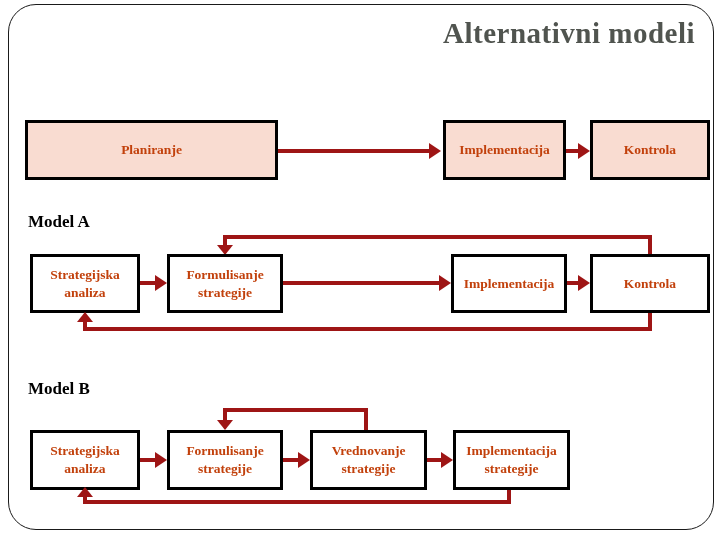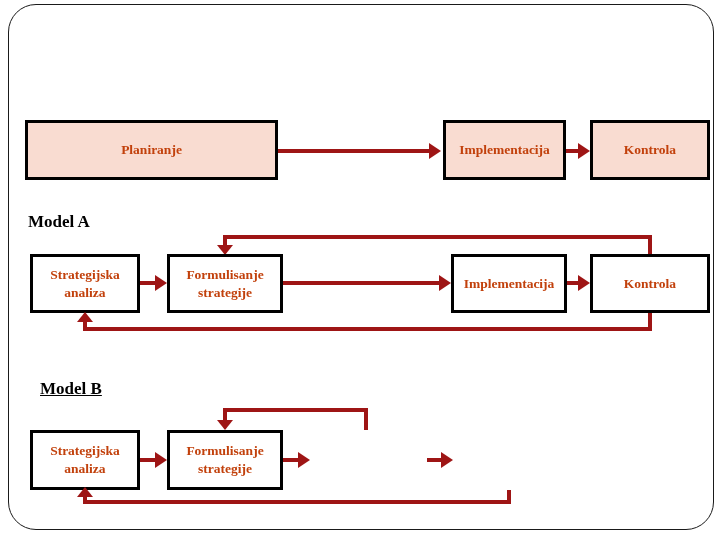--- a/index.html
+++ b/index.html
@@ -37,20 +37,21 @@
     border-left:8px solid transparent;border-right:8px solid transparent;
     border-bottom:10px solid var(--red,#9e1515);}
 </style>
 </head>
 <body>
 
 <div id="slide">
   <div id="frame"></div>
 
   <div class="title">
+    <div>Alternativni modeli</div>
   </div>
 
   <div class="box pink" style="left:25px;top:120px;width:253px;height:60px;">Planiranje</div>
   <div class="box pink" style="left:443px;top:120px;width:123px;height:60px;">Implementacija</div>
   <div class="box pink" style="left:590px;top:120px;width:120px;height:60px;">Kontrola</div>
 
   <div class="hline" style="left:278px;top:149px;width:152px;"></div>
   <div class="tri-right" style="left:429px;top:143px;"></div>
   <div class="hline" style="left:566px;top:149px;width:14px;"></div>
   <div class="tri-right" style="left:578px;top:143px;"></div>
@@ -72,29 +73,31 @@
   <div class="hline" style="left:283px;top:281px;width:157px;"></div>
   <div class="tri-right" style="left:439px;top:275px;"></div>
   <div class="hline" style="left:567px;top:281px;width:12px;"></div>
   <div class="tri-right" style="left:578px;top:275px;"></div>
 
   <div class="hline" style="left:83px;top:327px;width:569px;"></div>
   <div class="vline" style="left:648px;top:313px;height:18px;"></div>
   <div class="vline" style="left:83px;top:320px;height:11px;"></div>
   <div class="tri-up" style="left:77px;top:312px;"></div>
 
-  <div class="model-label" style="left:40px;top:379px;text-decoration:underline;">Model B</div>
+  <div class="model-label" style="left:28px;top:379px;">Model B</div>
 
   <div class="hline" style="left:223px;top:408px;width:145px;"></div>
   <div class="vline" style="left:364px;top:408px;height:22px;"></div>
   <div class="vline" style="left:223px;top:408px;height:13px;"></div>
   <div class="tri-down" style="left:217px;top:420px;"></div>
 
   <div class="box" style="left:30px;top:430px;width:110px;height:60px;">Strategijska analiza</div>
   <div class="box" style="left:167px;top:430px;width:116px;height:60px;">Formulisanje strategije</div>
+  <div class="box" style="left:310px;top:430px;width:117px;height:60px;">Vrednovanje strategije</div>
+  <div class="box" style="left:453px;top:430px;width:117px;height:60px;">Implementacija strategije</div>
 
   <div class="hline" style="left:140px;top:458px;width:16px;"></div>
   <div class="tri-right" style="left:155px;top:452px;"></div>
   <div class="hline" style="left:283px;top:458px;width:16px;"></div>
   <div class="tri-right" style="left:298px;top:452px;"></div>
   <div class="hline" style="left:427px;top:458px;width:15px;"></div>
   <div class="tri-right" style="left:441px;top:452px;"></div>
 
   <div class="hline" style="left:83px;top:500px;width:428px;"></div>
   <div class="vline" style="left:507px;top:490px;height:14px;"></div>

